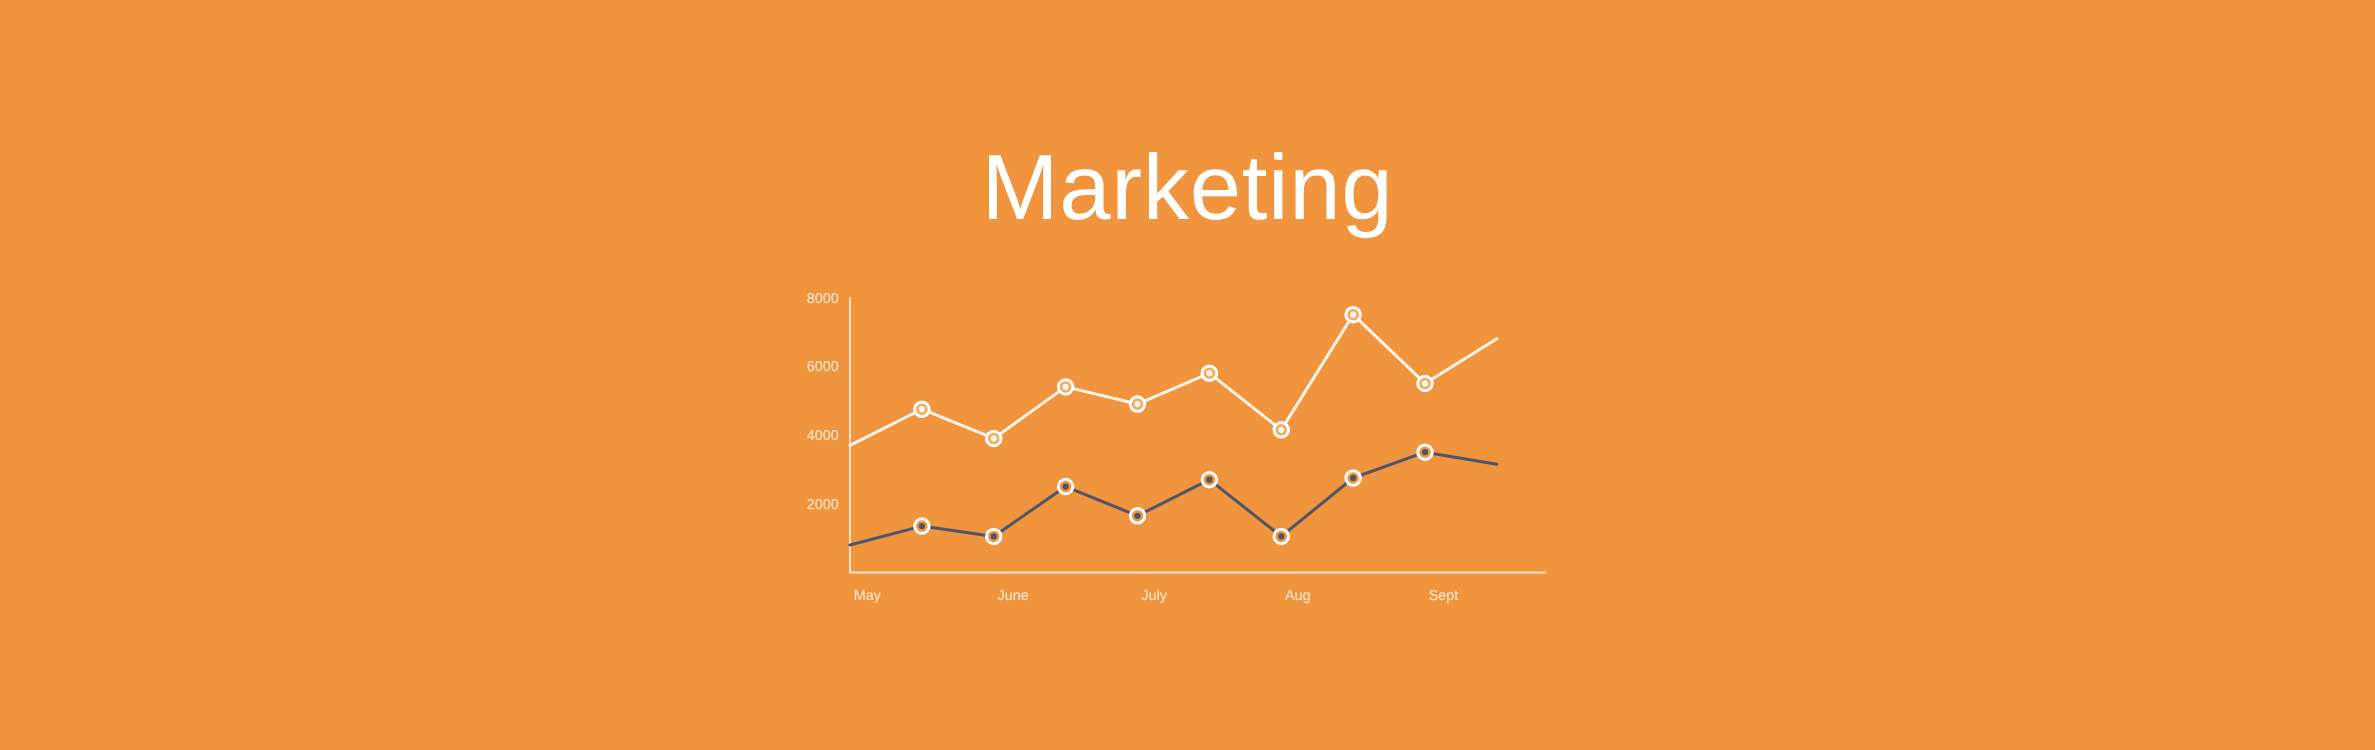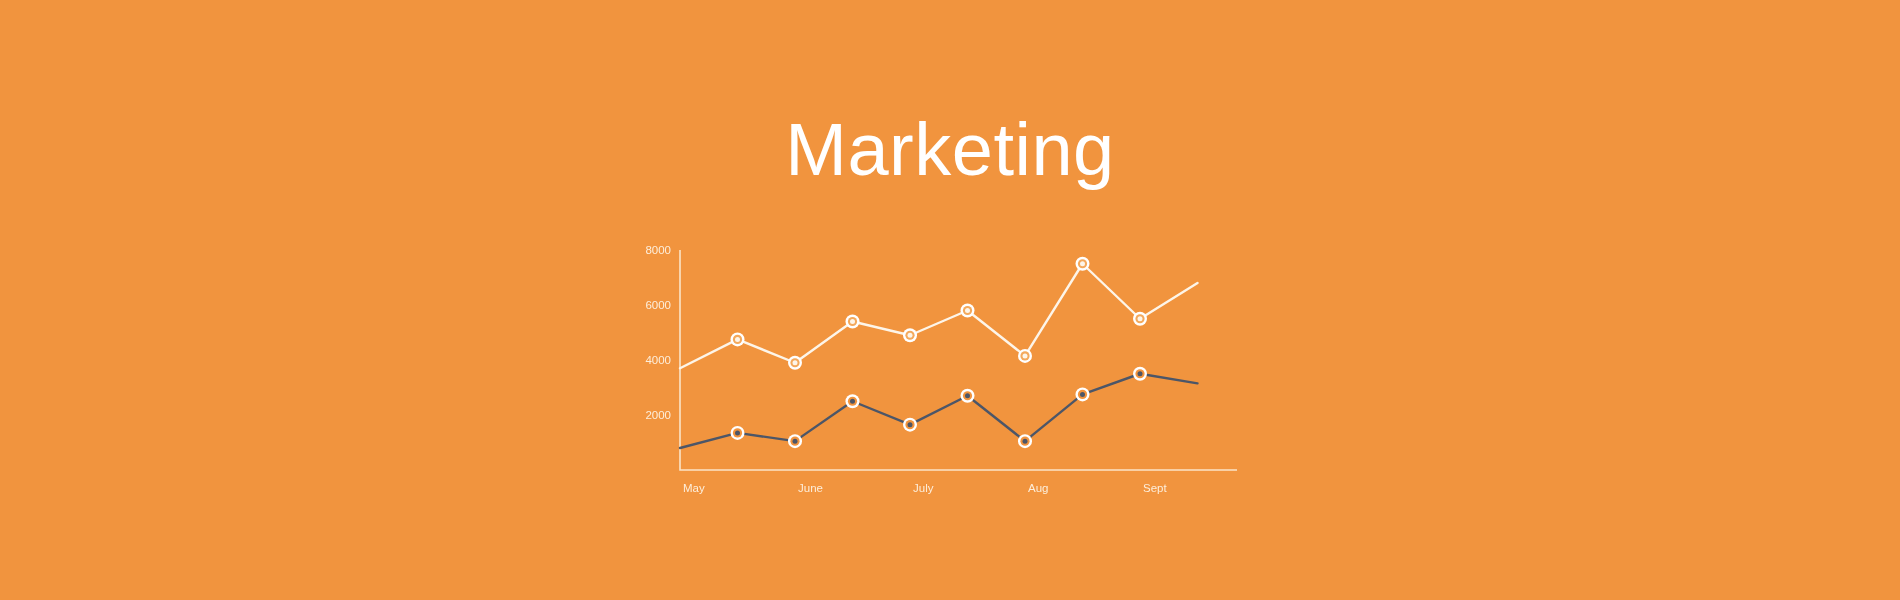--- a/index.html
+++ b/index.html
@@ -33,21 +33,20 @@
     letter-spacing: 0.5px;
     color: #ffffff;
     white-space: nowrap;
   }
   #chart-area {
     position: absolute;
     left: 640px;
     top: 228px;
     width: 620px;
     height: 260px;
-    margin-top: 12px;
   }
   #chart-svg {
     display: block;
     width: 620px;
     height: 260px;
     overflow: visible;
   }
   .axis-label {
     font-family: "Liberation Sans", sans-serif;
     font-size: 11.5px;

